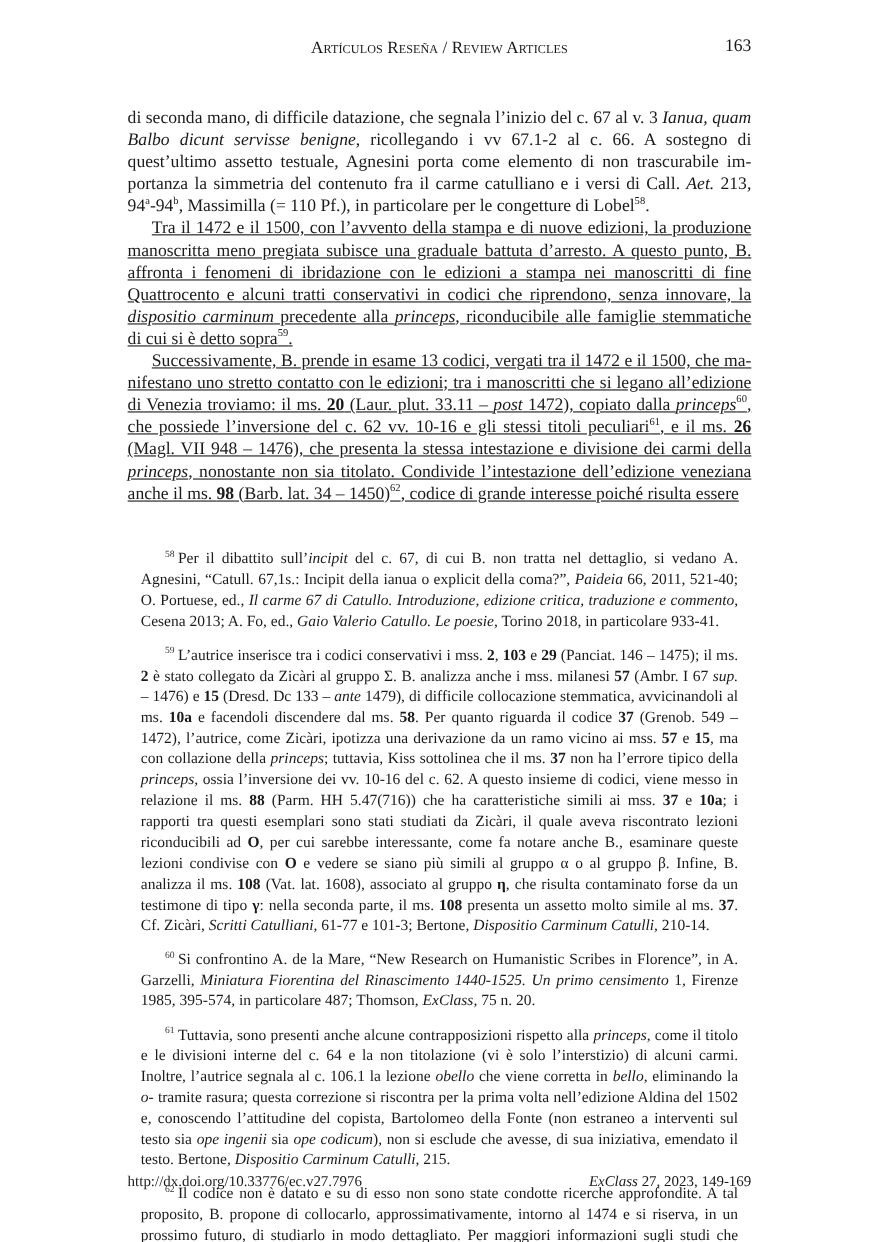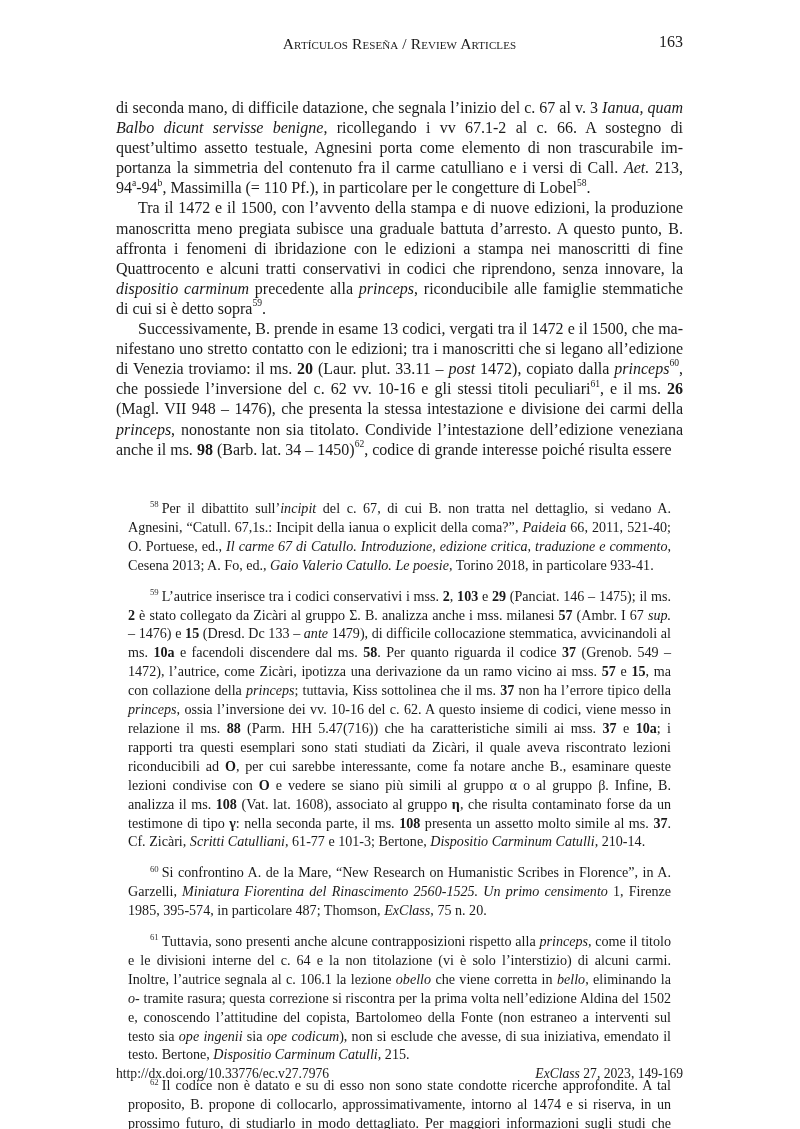--- a/index.html
+++ b/index.html
@@ -5,21 +5,21 @@
   html, body { margin: 0; padding: 0; background: #ffffff; }
   body { width: 800px; height: 1129px; position: relative; overflow: hidden;
          font-family: "Liberation Serif", "DejaVu Serif", serif; color: #1a1a1a; }
   .running-head { position: absolute; top: 33px; left: 116px; width: 567px; height: 24px; }
   .running-title { position: absolute; left: 0; width: 567px; text-align: center; top: 2px;
                    font-variant: small-caps; font-size: 15.5px; letter-spacing: 0.1px; }
   .page-number { position: absolute; right: 0; top: 0px; font-size: 16px; font-family: Liberation Serif, serif; }
   .main-text { position: absolute; top: 98px; left: 116px; width: 567px;
                font-size: 16px; line-height: 20.1px; text-align: justify; hyphens: manual; }
   .main-text p { margin: 0; }
-  .main-text p.indent { text-indent: 22px; }
+  .main-text p.indent { text-indent: 22px; text-decoration: underline; }
   .footnotes { position: absolute; top: 487px; left: 116px; width: 567px;
                font-size: 14.1px; line-height: 18.9px; text-align: justify; }
   .footnotes p { margin: 12px; text-indent: 22px; }
   sup { font-size: 0.6em; line-height: 0; position: relative; top: -0.15em; vertical-align: super; }
   .fn-mark { font-size: 0.62em; vertical-align: super; line-height: 0; color: #333; margin-right: 3px; }
   .footer { position: absolute; top: 1066px; left: 116px; width: 567px; height: 20px; font-size: 13.6px; }
   .doi { position: absolute; left: 0; top: 0; }
   .citation { position: absolute; right: 0; top: 0; }
   i { font-style: italic; }
   b { font-weight: bold; }
@@ -34,21 +34,21 @@
 
 <main class="main-text">
   <p>di seconda mano, di difficile datazione, che segnala l’inizio del c. 67 al v. 3 <i>Ianua, quam Balbo dicunt servisse benigne</i>, ricollegando i vv 67.1-2 al c. 66. A sostegno di quest’ultimo assetto testuale, Agnesini porta come elemento di non trascurabile im­portanza la simmetria del contenuto fra il carme catulliano e i versi di Call. <i>Aet.</i> 213, 94<sup>a</sup>-94<sup>b</sup>, Massimilla (= 110 Pf.), in particolare per le congetture di Lobel<sup>58</sup>.</p>
   <p class="indent">Tra il 1472 e il 1500, con l’avvento della stampa e di nuove edizioni, la produzione manoscritta meno pregiata subisce una graduale battuta d’arresto. A questo punto, B. affronta i fenomeni di ibridazione con le edizioni a stampa nei manoscritti di fine Quattrocento e alcuni tratti conservativi in codici che riprendono, senza innovare, la <i>dispositio carminum</i> precedente alla <i>princeps</i>, riconducibile alle famiglie stemmati­che di cui si è detto sopra<sup>59</sup>.</p>
   <p class="indent">Successivamente, B. prende in esame 13 codici, vergati tra il 1472 e il 1500, che ma­nifestano uno stretto contatto con le edizioni; tra i manoscritti che si legano all’edizione di Venezia troviamo: il ms. <b>20</b> (Laur. plut. 33.11 – <i>post</i> 1472), copiato dalla <i>princeps</i><sup>60</sup>, che possiede l’inversione del c. 62 vv. 10-16 e gli stessi titoli peculiari<sup>61</sup>, e il ms. <b>26</b> (Magl. VII 948 – 1476), che presenta la stessa intestazione e divisione dei carmi della <i>princeps</i>, nonostante non sia titolato. Condivide l’intestazione dell’edizione veneziana anche il ms. <b>98</b> (Barb. lat. 34 – 1450)<sup>62</sup>, codice di grande interesse poiché risulta essere</p>
 </main>
 
 <section class="footnotes">
   <p><span class="fn-mark">58</span>Per il dibattito sull’<i>incipit</i> del c. 67, di cui B. non tratta nel dettaglio, si vedano A. Agnesini, “Catull. 67,1s.: Incipit della ianua o explicit della coma?”, <i>Paideia</i> 66, 2011, 521-40; O. Portuese, ed., <i>Il carme 67 di Catullo. Introduzione, edizione critica, traduzione e commento</i>, Cesena 2013; A. Fo, ed., <i>Gaio Valerio Catullo. Le poesie</i>, Torino 2018, in particolare 933-41.</p>
   <p><span class="fn-mark">59</span>L’autrice inserisce tra i codici conservativi i mss. <b>2</b>, <b>103</b> e <b>29</b> (Panciat. 146 – 1475); il ms. <b>2</b> è stato collegato da Zicàri al gruppo Σ. B. analizza anche i mss. milanesi <b>57</b> (Ambr. I 67 <i>sup.</i> – 1476) e <b>15</b> (Dresd. Dc 133 – <i>ante</i> 1479), di difficile collocazione stemmatica, avvicinandoli al ms. <b>10a</b> e facendoli discendere dal ms. <b>58</b>. Per quanto riguarda il codice <b>37</b> (Grenob. 549 – 1472), l’autrice, come Zicàri, ipotizza una derivazione da un ramo vicino ai mss. <b>57</b> e <b>15</b>, ma con collazione della <i>princeps</i>; tuttavia, Kiss sottolinea che il ms. <b>37</b> non ha l’errore tipico della <i>princeps</i>, ossia l’inversione dei vv. 10-16 del c. 62. A questo insieme di codici, viene messo in relazione il ms. <b>88</b> (Parm. HH 5.47(716)) che ha caratteristiche simili ai mss. <b>37</b> e <b>10a</b>; i rapporti tra questi esemplari sono stati studiati da Zicàri, il quale aveva riscontrato lezioni riconducibili ad <b>O</b>, per cui sarebbe interessante, come fa notare anche B., esaminare queste lezioni condivise con <b>O</b> e vedere se siano più simili al gruppo α o al gruppo β. Infine, B. analizza il ms. <b>108</b> (Vat. lat. 1608), associato al gruppo <b>η</b>, che risulta contaminato forse da un testimone di tipo <b>γ</b>: nella seconda parte, il ms. <b>108</b> presenta un assetto molto simile al ms. <b>37</b>. Cf. Zicàri, <i>Scritti Catulliani</i>, 61-77 e 101-3; Bertone, <i>Dispositio Carminum Catulli</i>, 210-14.</p>
-  <p><span class="fn-mark">60</span>Si confrontino A. de la Mare, “New Research on Humanistic Scribes in Florence”, in A. Garzelli, <i>Miniatura Fiorentina del Rinascimento 2560-1525. Un primo censimento</i> 1, Firenze 1985, 395-574, in particolare 487; Thomson, <i>ExClass</i>, 75 n. 20.</p>
+  <p><span class="fn-mark">60</span>Si confrontino A. de la Mare, “New Research on Humanistic Scribes in Florence”, in A. Garzelli, <i>Miniatura Fiorentina del Rinascimento 1440-1525. Un primo censimento</i> 1, Firenze 1985, 395-574, in particolare 487; Thomson, <i>ExClass</i>, 75 n. 20.</p>
   <p><span class="fn-mark">61</span>Tuttavia, sono presenti anche alcune contrapposizioni rispetto alla <i>princeps</i>, come il titolo e le divisioni interne del c. 64 e la non titolazione (vi è solo l’interstizio) di alcuni carmi. Inoltre, l’autrice segnala al c. 106.1 la lezione <i>obello</i> che viene corretta in <i>bello</i>, eliminando la <i>o-</i> tramite rasura; questa correzione si riscontra per la prima volta nell’edizione Aldina del 1502 e, conoscendo l’attitudine del copista, Bartolomeo della Fonte (non estraneo a interventi sul testo sia <i>ope ingenii</i> sia <i>ope codicum</i>), non si esclude che avesse, di sua iniziativa, emendato il testo. Bertone, <i>Dispositio Carminum Catulli</i>, 215.</p>
   <p><span class="fn-mark">62</span>Il codice non è datato e su di esso non sono state condotte ricerche approfondite. A tal proposito, B. propone di collocarlo, approssimativamente, intorno al 1474 e si riserva, in un prossimo futuro, di studiarlo in modo dettagliato. Per maggiori informazioni sugli studi che finora sono stati fatti sul</p>
 </section>
 
 <footer class="footer">
   <span class="doi">http://dx.doi.org/10.33776/ec.v27.7976</span>
   <span class="citation"><i>ExClass</i><span> 27, 2023, 149-169</span></span>
 </footer>
 
 </body></html>

